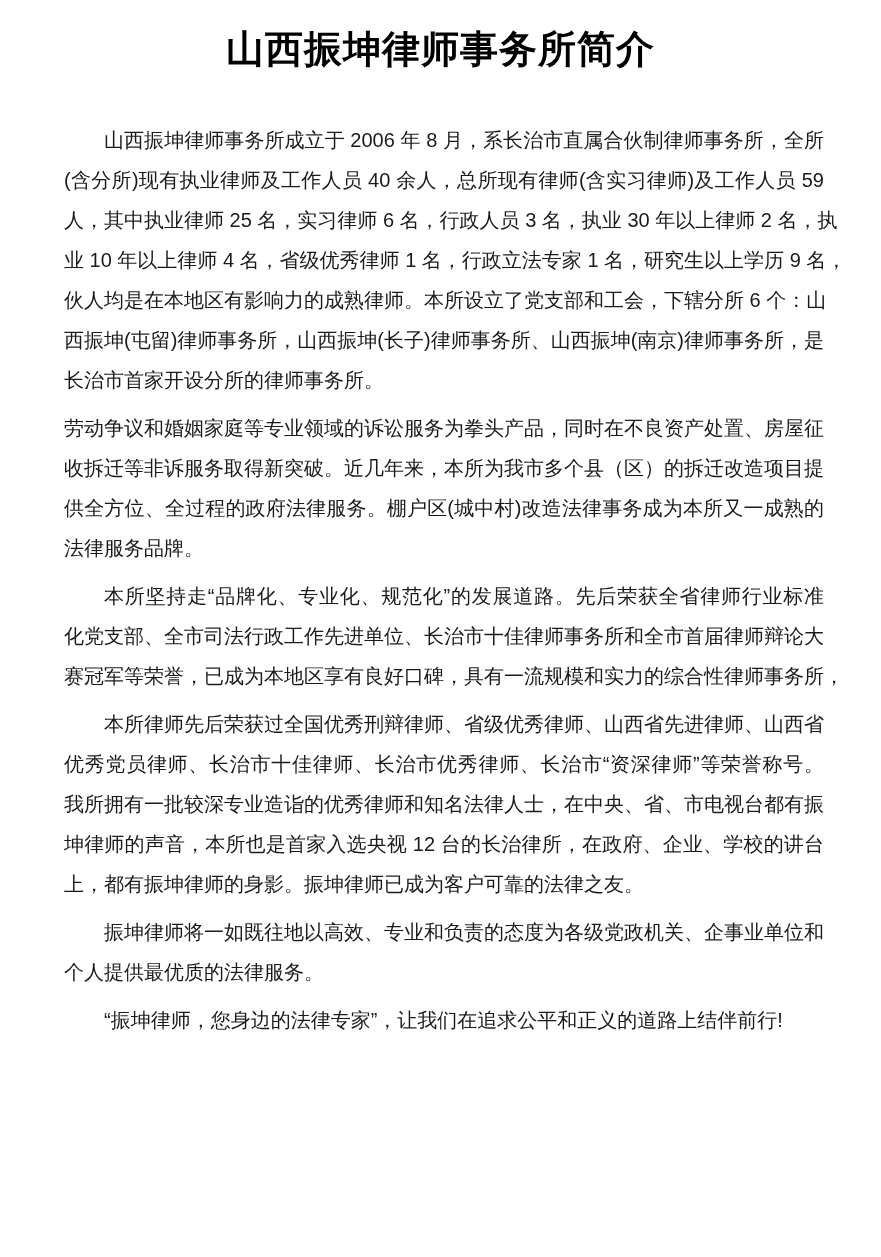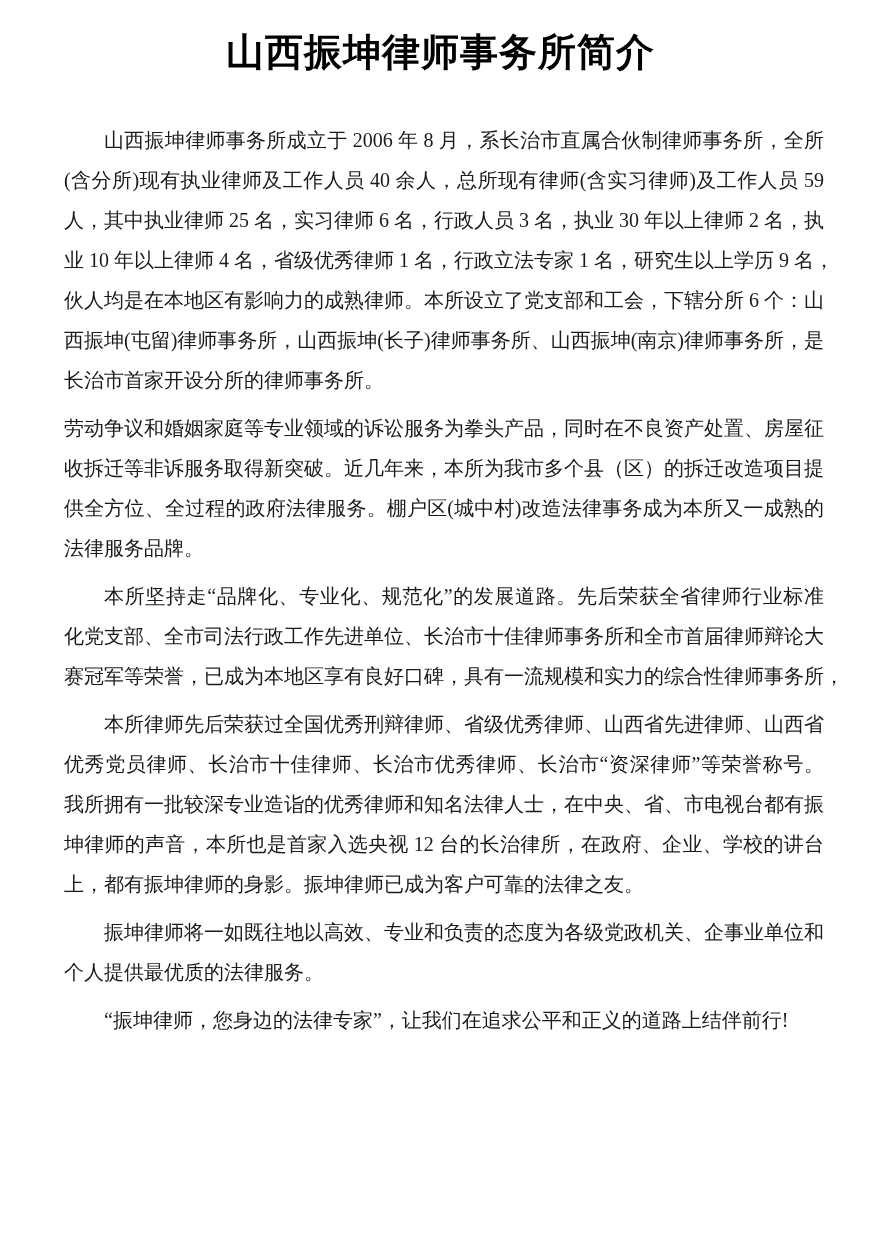--- a/index.html
+++ b/index.html
@@ -20,33 +20,33 @@
       width: 881px;
       height: 1257px;
       background: #ffffff;
     }
     .title {
       position: absolute;
       left: 0;
       width: 881px;
       top: 30px;
       text-align: center;
-      font-family: Liberation Serif, serif;
+      font-family: Liberation Mono, monospace;
       font-weight: bold;
       font-size: 38px;
       letter-spacing: 1px;
       line-height: 44px;
       color: #000000;
     }
     .body-text {
       position: absolute;
       left: 64px;
       top: 120px;
       width: 760px;
-      font-family: Liberation Serif, serif;
+      font-family: Liberation Sans, sans-serif;
       font-size: 20px;
       color: #1a1a1a;
     }
     .line {
       height: 40px;
       line-height: 40px;
       white-space: nowrap;
       text-align: justify;
       text-align-last: justify;
     }

